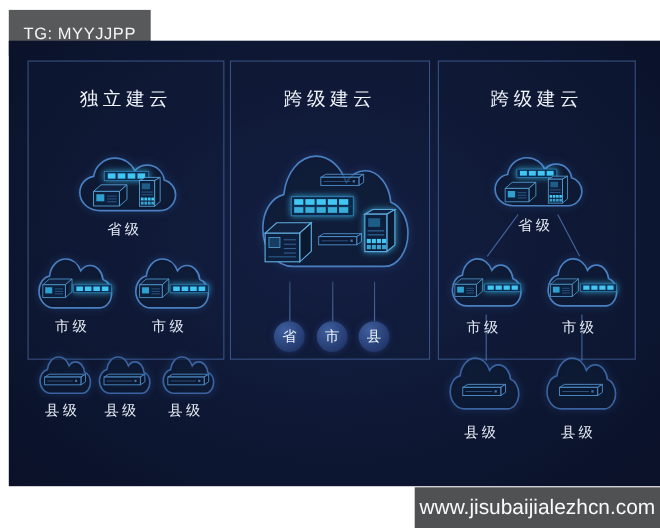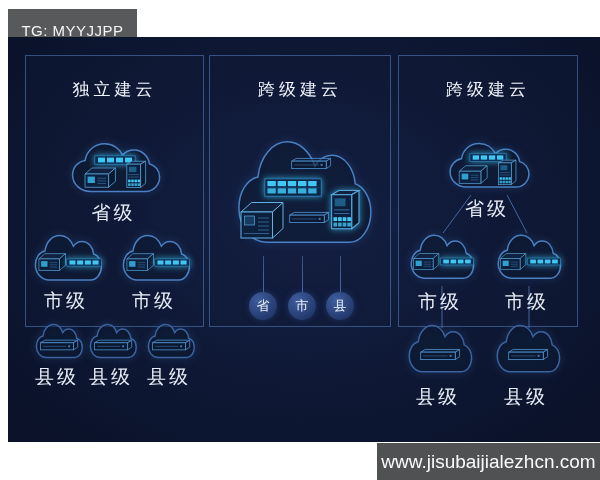--- a/index.html
+++ b/index.html
@@ -33,21 +33,21 @@
     color:#f0f4fc;font-size:17px;letter-spacing:4px;white-space:nowrap;
   }
   .node{position:absolute;}
   .cloud{position:absolute;left:0;top:0;color:#4a80c2;
     filter:drop-shadow(0 0 4px rgba(62,122,200,.35));}
   .cloud--dim{color:#3a63a0;}
   .dev{position:absolute;}
   .glow{filter:drop-shadow(0 0 3px rgba(64,198,244,.75));}
   .nlabel{
     position:absolute;left:0;right:4px;text-align:center;
-    color:#e8eef8;font-size:19px;letter-spacing:3px;white-space:nowrap;
+    color:#e8eef8;font-size:13px;letter-spacing:3px;white-space:nowrap;
   }
   .vline{position:absolute;width:1px;background:linear-gradient(#35517f,#4a6da6);}
   .lvl-circle{
     position:absolute;width:28px;height:28px;border-radius:50%;
     background:radial-gradient(circle at 35% 30%, #3e5e9d, #22386c 75%);
     box-shadow:0 0 6px rgba(40,70,130,.6);
     display:flex;align-items:center;justify-content:center;
     color:#eef3fb;font-size:13px;
   }
   .overlay{position:absolute;left:0;top:0;}

